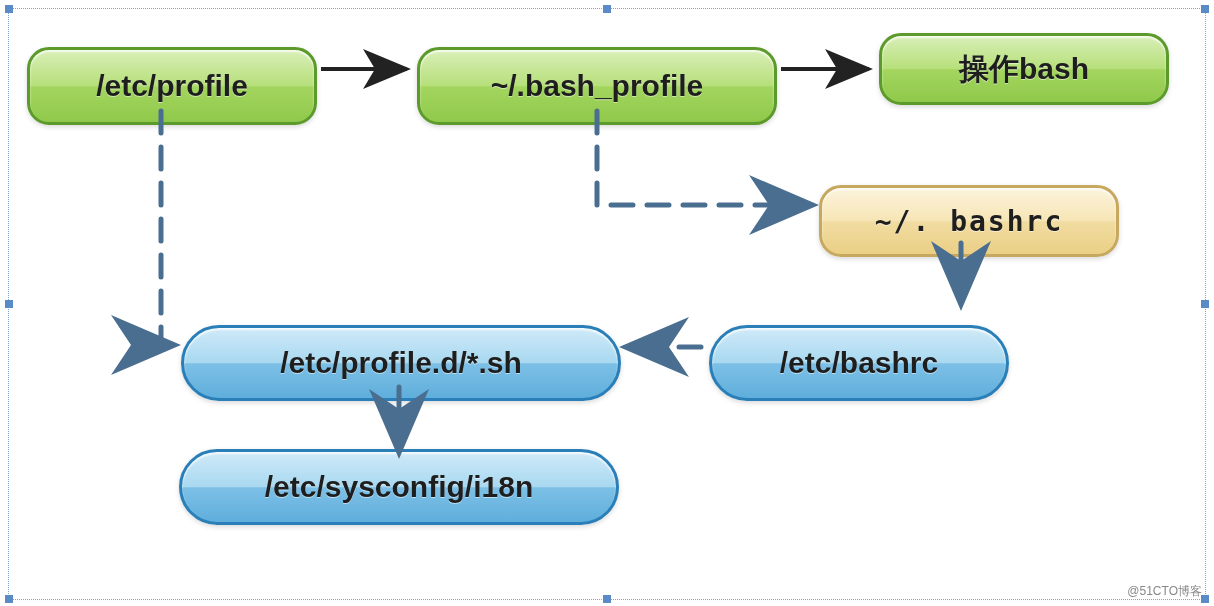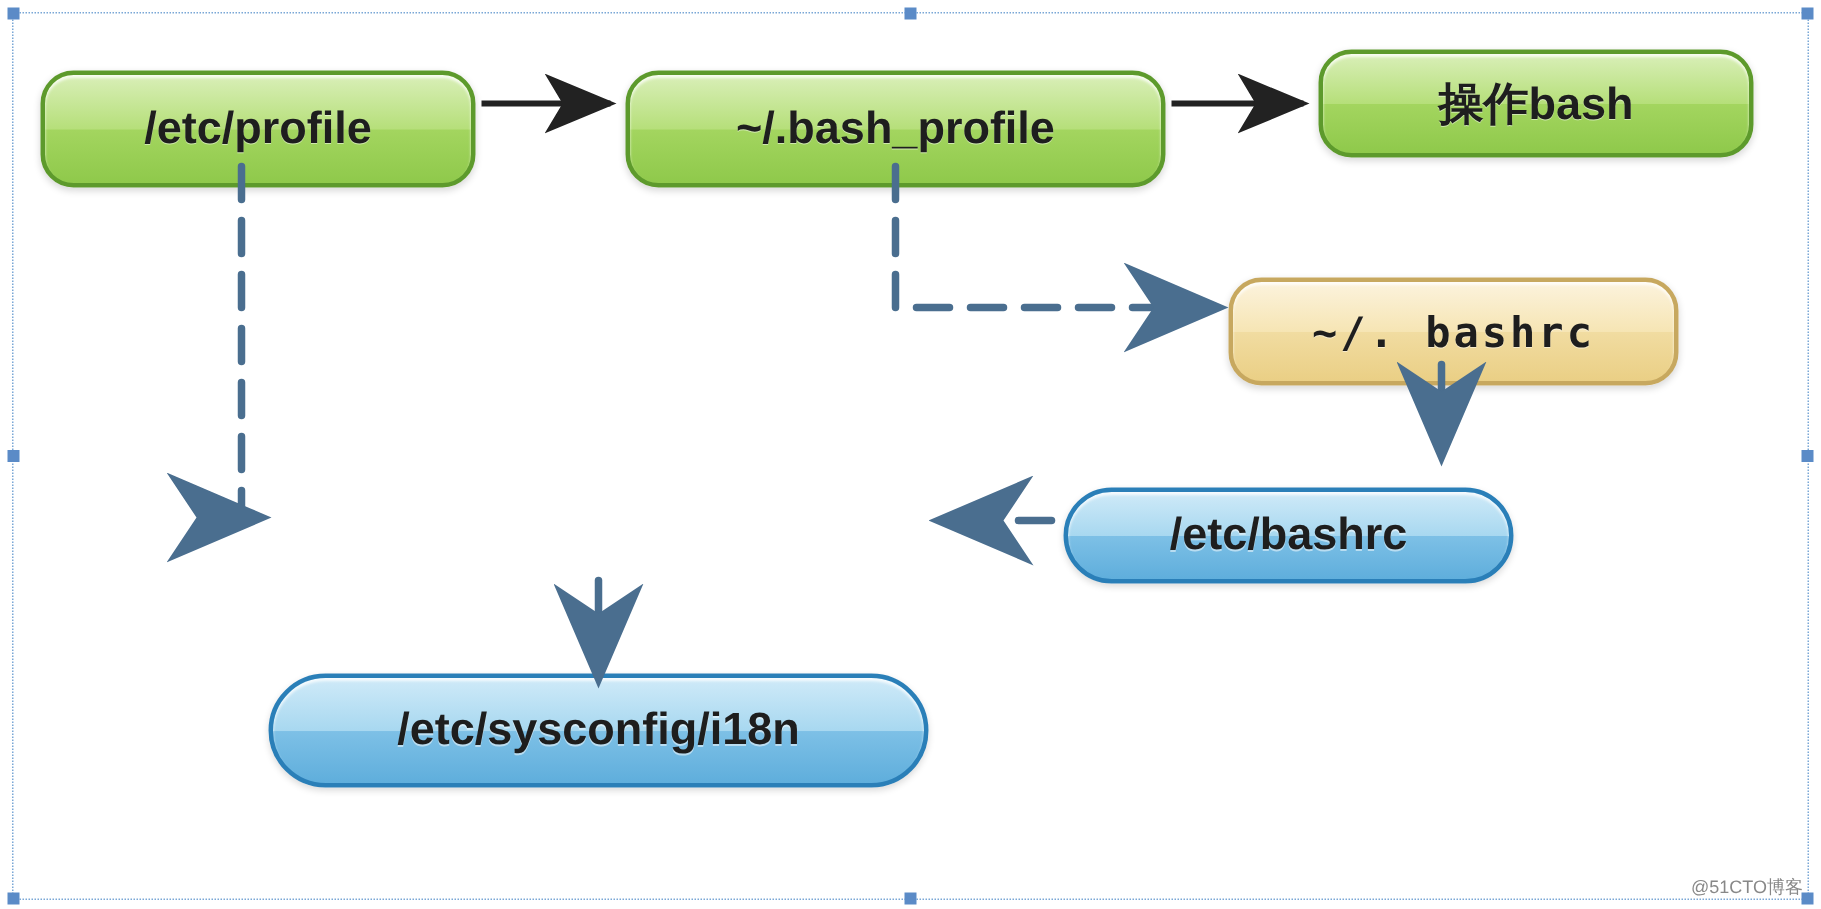--- a/index.html
+++ b/index.html
@@ -27,22 +27,23 @@
   <div class="handle" style="right:-4px;bottom:-4px"></div>
 
   <div class="node green" style="left:18px;top:22px;width:290px;height:78px" data-name="node-etc-profile">/etc/profile</div>
 
   <div class="node green" style="left:408px;top:22px;width:360px;height:78px" data-name="node-bash-profile">~/.bash_profile</div>
 
   <div class="node green" style="left:870px;top:8px;width:290px;height:72px" data-name="node-operate-bash">操作bash</div>
 
   <div class="node tan" style="left:810px;top:160px;width:300px;height:72px;font-size:28px" data-name="node-home-bashrc">~/. bashrc</div>
 
+  <div class="node blue" style="left:120px;top:300px;width:440px;height:76px" data-name="node-profile-d">/etc/profile.d/*.sh</div>
 
-  <div class="node blue" style="left:700px;top:300px;width:300px;height:64px" data-name="node-etc-bashrc">/etc/bashrc</div>
+  <div class="node blue" style="left:700px;top:300px;width:300px;height:76px" data-name="node-etc-bashrc">/etc/bashrc</div>
 
   <div class="node blue" style="left:118px;top:424px;width:440px;height:76px" data-name="node-sysconfig-i18n">/etc/sysconfig/i18n</div>
 
   <style></style>
 
   <style></style>
 
   <style></style>
   <svg class="overlay" data-name="wires" viewBox="0 0 1196 590">
     <defs>

